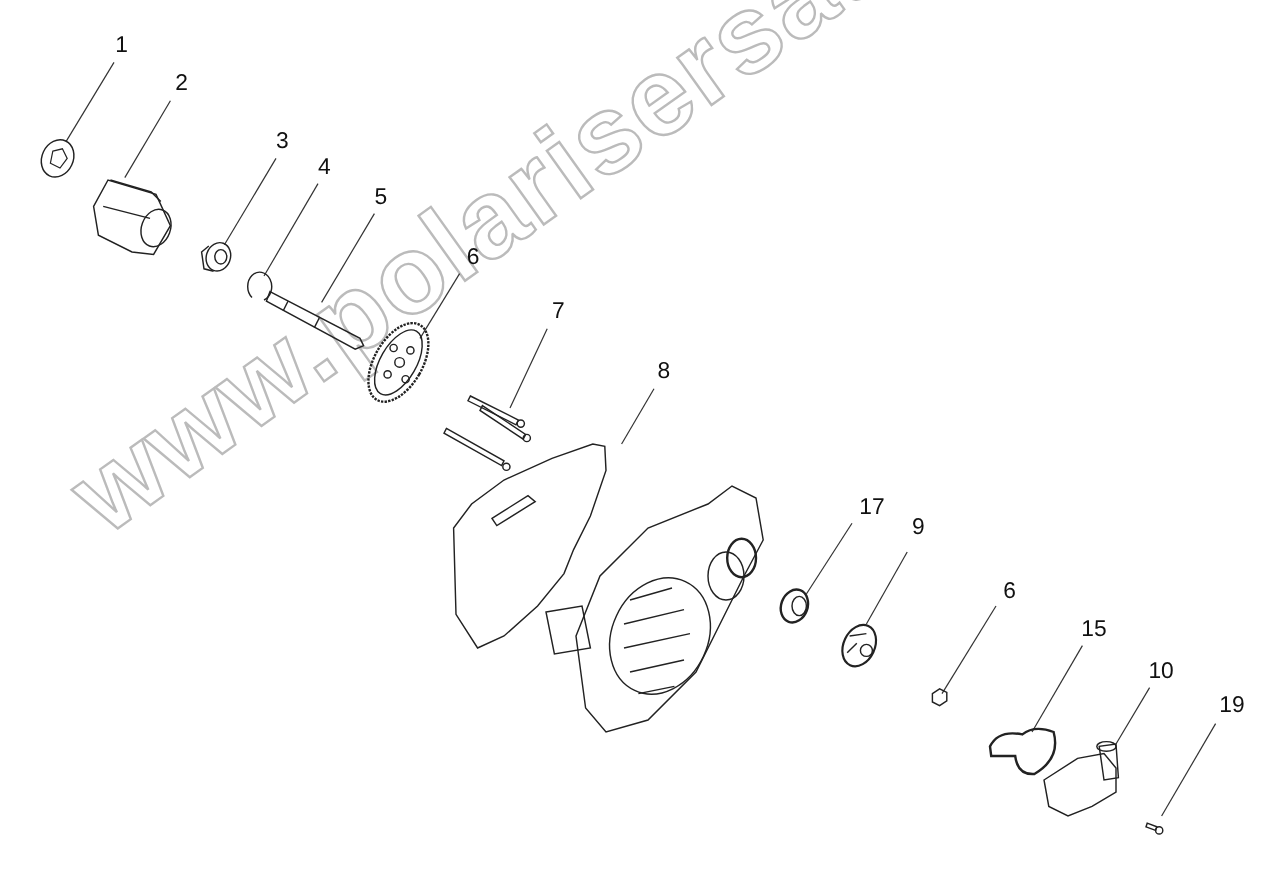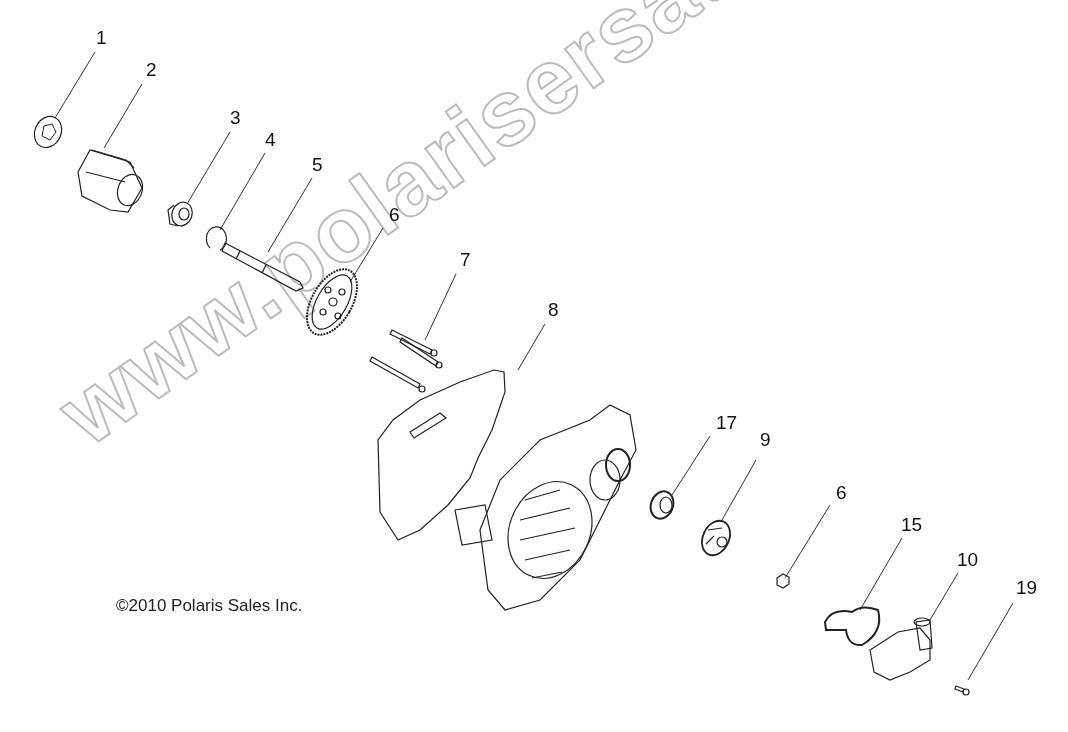--- a/index.html
+++ b/index.html
@@ -138,14 +138,13 @@
   <div class="callout" style="left:389px;top:205px">6</div>
   <div class="callout" style="left:460px;top:250px">7</div>
   <div class="callout" style="left:548px;top:300px">8</div>
   <div class="callout" style="left:716px;top:413px">17</div>
   <div class="callout" style="left:760px;top:430px">9</div>
   <div class="callout" style="left:836px;top:483px">6</div>
   <div class="callout" style="left:901px;top:515px">15</div>
   <div class="callout" style="left:957px;top:550px">10</div>
   <div class="callout" style="left:1016px;top:578px">19</div>
 
-  <div class="copyright">©2010 Polaris Sales Inc.</div>
 </div>
 
 </body></html>

